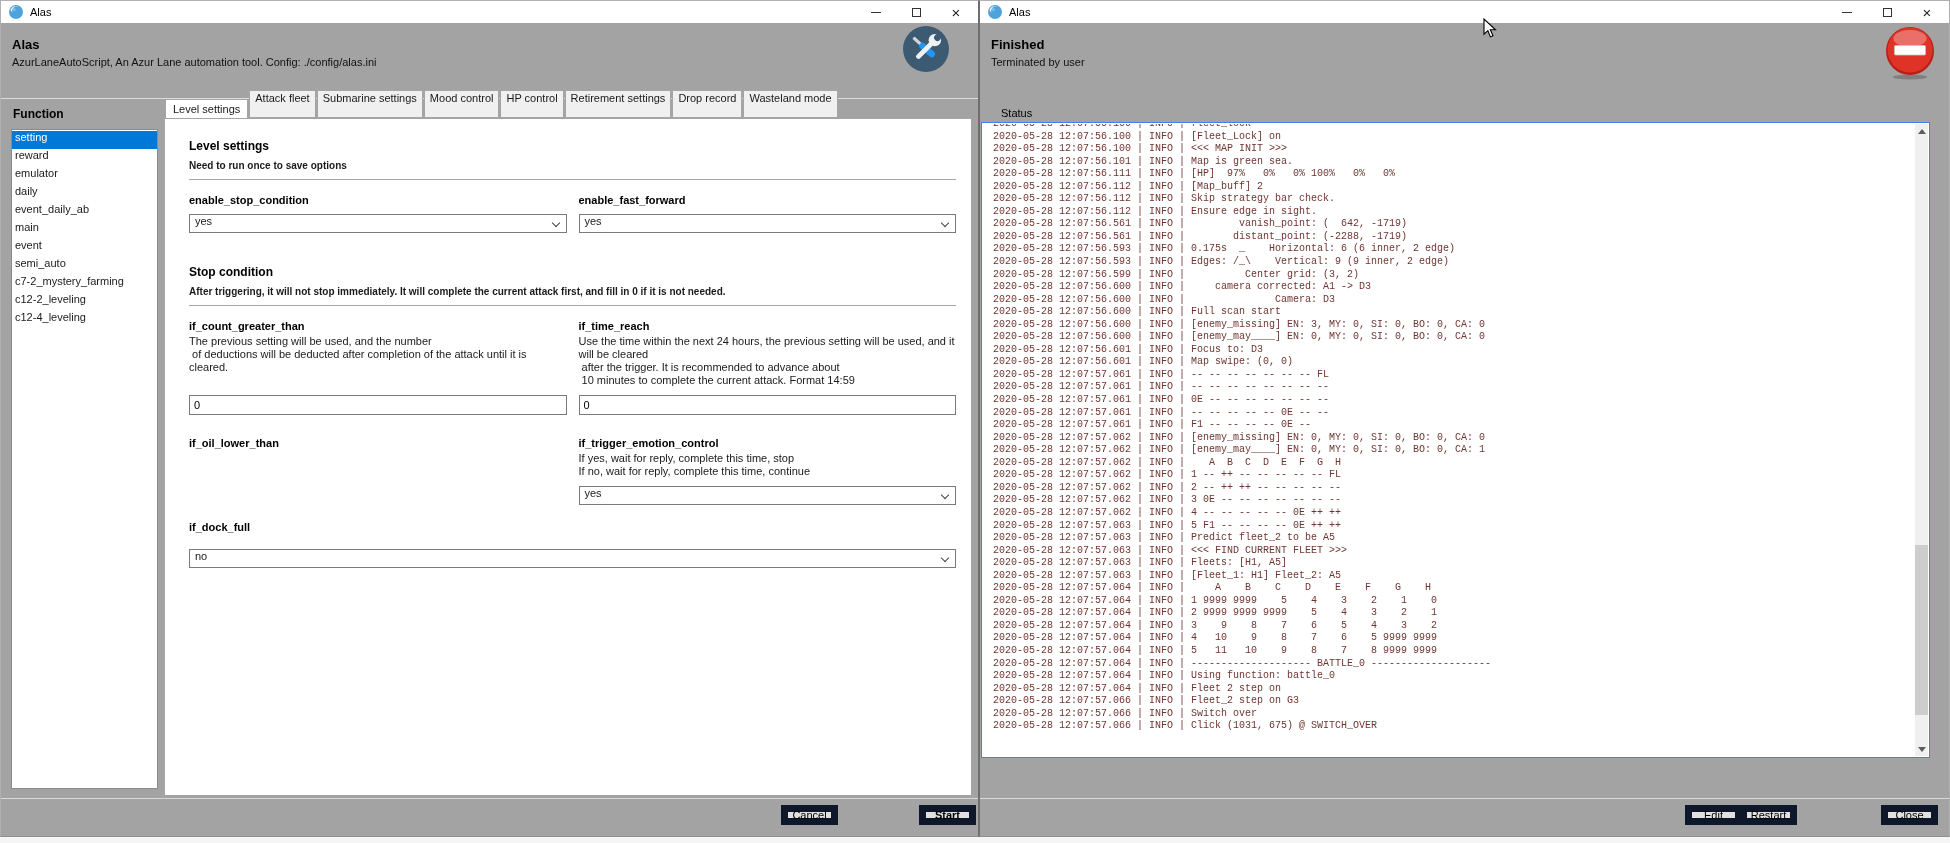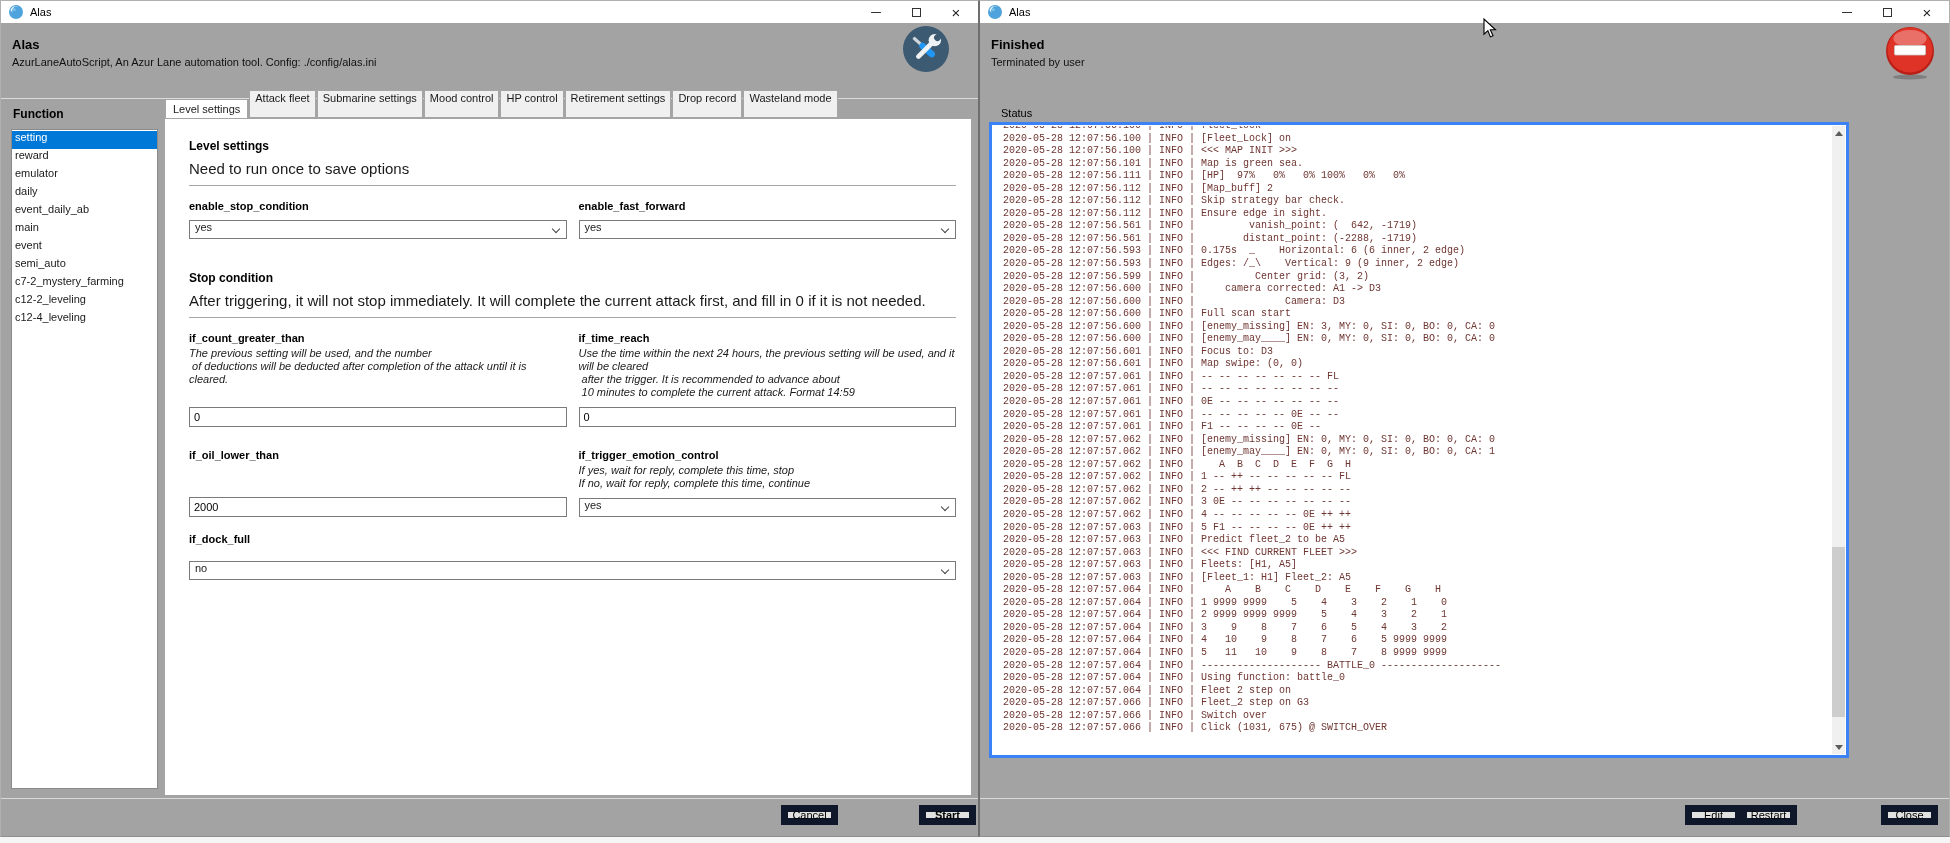--- a/index.html
+++ b/index.html
@@ -41,48 +41,48 @@
   .tab { background:#f0f0f0; border:1px solid #a5a5a5; font-size:11px;
          padding:1px 5px 2px; height:28px; line-height:12px; margin-right:1px; white-space:nowrap; }
   .tab.active { background:#fff; border-bottom:none; height:19px; line-height:14px; padding:2px 7px 3px; position:relative; }
   .pane { position:absolute; left:163px; top:117px; width:807px; bottom:41px;
           border-top:1px solid #a5a5a5; border-left:1px solid #a5a5a5; background:#fff; z-index:1; }
 
   
   .content { position:absolute; left:188px; top:129px; width:767px; z-index:2; font-size:11px; }
   .sec-title { font-size:12px; font-weight:bold; color:#000; margin-top:9px; }
   .sec-title.mt { margin-top:32px; }
-  .sec-sub { font-size:15px; margin-top:7px; }
+  .sec-sub { font-size:10px; margin-top:7px;font-weight:bold; }
   .sec-hr { border-top:1px solid #a6a6a6; margin-top:8px; height:0; }
   .frow { display:flex; gap:12px; margin-top:8px; }
   .frow.mt { margin-top:16px; }
   .fcol { flex:1; display:flex; flex-direction:column; min-width:0; }
   .fld-label { font-weight:bold; font-size:11px; margin-top:6px; color:#000; }
-  .fld-desc { font-size:11px; margin-top:3px; line-height:13px; white-space:pre-wrap;font-style:italic; }
+  .fld-desc { font-size:11px; margin-top:3px; line-height:13px; white-space:pre-wrap; }
   .fgap { flex:1 0 8px; min-height:8px; }
   input.txt { height:20px; border:1px solid #7a7a7a; font-size:11px; padding:0 4px;
               font-family:"Liberation Sans", sans-serif; width:100%; background:#fff; }
   .combo { height:19px; border:1px solid #7a7a7a; background:#fff; display:flex; align-items:flex-start;
            padding:0 18px 0 5px; font-size:11px; position:relative; }
   .combo .chev { position:absolute; right:7px; top:5px; width:6px; height:6px;
                  border-right:1px solid #444; border-bottom:1px solid #444; transform:rotate(45deg); }
   .combo.solo { margin-top:16px; }
 
   
   .footer-line { position:absolute; left:0; right:0; top:797px; border-top:1px solid #d9d9d9; }
   .btn { position:absolute; top:804px; width:57px; height:20px; background:#e1e1e1;
          border:7px solid #0f172a; font-size:11px; font-family:"Liberation Sans", sans-serif;
          display:flex; align-items:center; justify-content:center; color:#000; }
   #btn-cancel { left:780px; }  #btn-start { left:918px;font-weight:bold; }
   #btn-edit { left:705px; }  #btn-restart { left:760px; }  #btn-close { left:901px; }
 
   
   .status-label { position:absolute; left:21px; top:106px; font-size:11px; color:#000; }
-  .log-box { position:absolute; left:9px; top:121px; width:860px; height:636px;
-             border:3px solid #3b82f6; background:#fff; }
+  .log-box { position:absolute; left:1px; top:121px; width:949px; height:636px;
+             border:1px solid #3b82f6; background:#fff; }
   .log-viewport { position:absolute; left:2px; top:1px; right:16px; bottom:2px; overflow:hidden; }
   .log-text { margin-top:-6px; padding-left:9px; font-family:"Liberation Mono","DejaVu Sans Mono",monospace;
               font-size:10px; line-height:12.55px; color:#6e3531; white-space:pre; }
   .log-line { white-space:pre; }
   .sbar { position:absolute; top:1px; right:1px; bottom:1px; width:13px; background:#f0f0f0; }
   .sb-btn { position:absolute; left:0; width:13px; height:14px; display:flex; align-items:center; justify-content:center; }
   .sb-up { top:0; } .sb-down { bottom:0; }
   .tri-up { width:0; height:0; border-left:4px solid transparent; border-right:4px solid transparent; border-bottom:5px solid #5c5c5c; }
   .tri-down { width:0; height:0; border-left:4px solid transparent; border-right:4px solid transparent; border-top:5px solid #5c5c5c; }
   .sb-thumb { position:absolute; left:0; width:13px; top:421px; height:170px; background:#cdcdcd; }
@@ -202,21 +202,20 @@
  10 minutes to complete the current attack. Format 14:59</div>
         <div class="fgap"></div>
         <input class="txt" type="text" value="0" style="">
       </div>
     </div>
 
     <div class="frow mt">
       <div class="fcol">
         <div class="fld-label">if_oil_lower_than</div>
         <div class="fgap"></div>
-        <input class="txt" type="text" value="2000" style="">
       </div>
       <div class="fcol">
         <div class="fld-label">if_trigger_emotion_control</div>
         <div class="fld-desc">If yes, wait for reply, complete this time, stop
 If no, wait for reply, complete this time, continue</div>
         <div class="fgap"></div>
         <div class="combo">
           <span>yes</span>
           <span class="chev"></span>
         </div>

